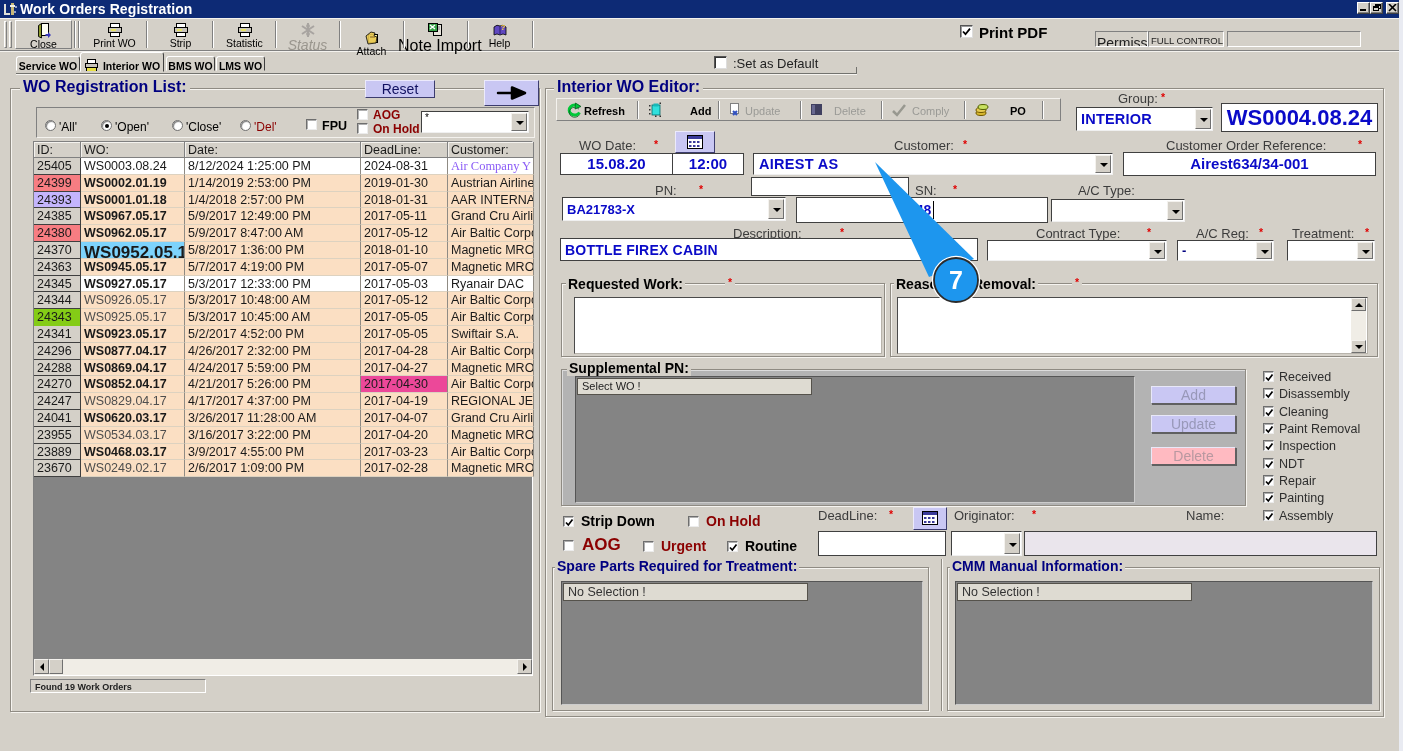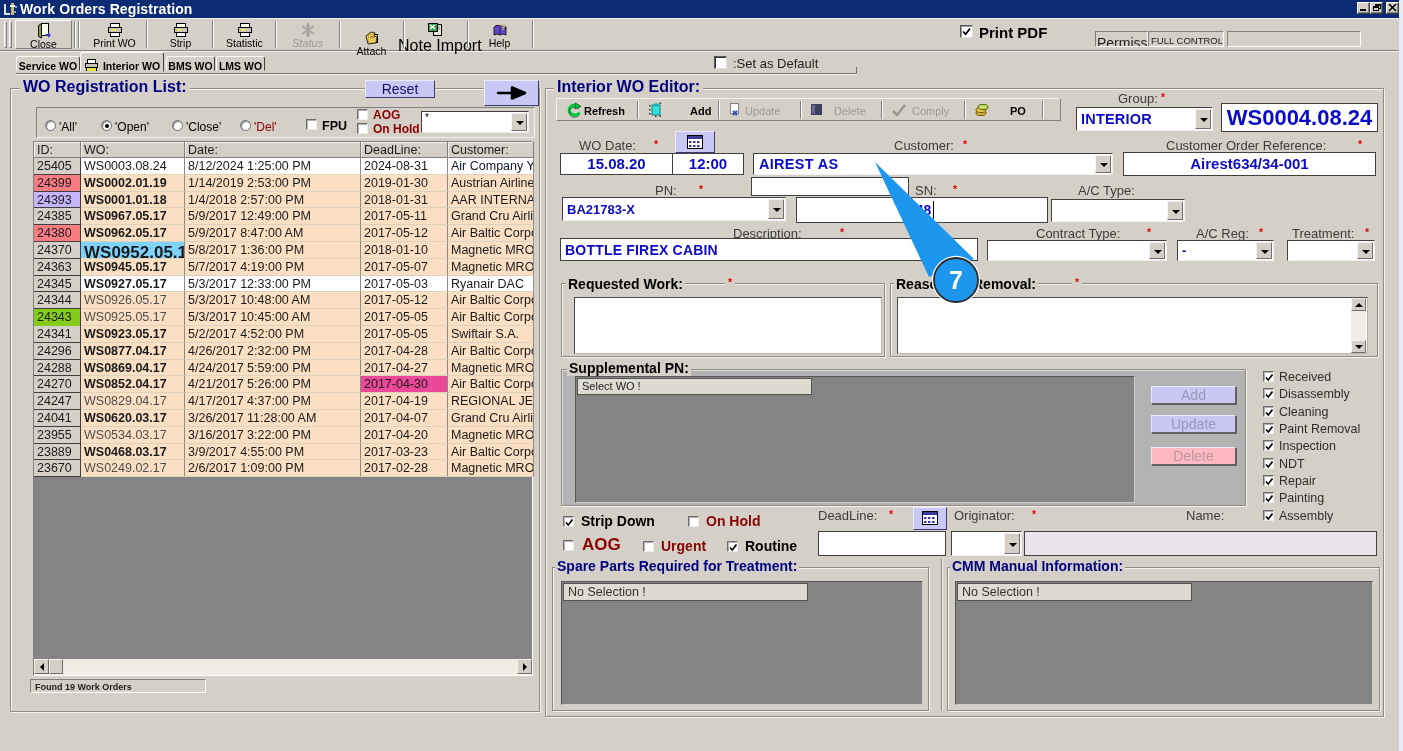--- a/index.html
+++ b/index.html
@@ -79,21 +79,21 @@
           <line x1="2" y1="4" x2="14" y2="12"></line>
           <line x1="14" y1="4" x2="2" y2="12"></line>
         </g>
         <g stroke="#a8a4a0" stroke-width="1">
           <line x1="6" y1="3" x2="10" y2="5"></line>
           <line x1="10" y1="3" x2="6" y2="5"></line>
           <line x1="6" y1="13" x2="10" y2="11"></line>
           <line x1="10" y1="13" x2="6" y2="11"></line>
         </g>
       </svg></div>
-    <div style="position:absolute;left:-8px;right:-8px;top:17px;text-align:center;font-size:11px;color:#9a968e;white-space:nowrap;font-style:italic;">Status</div>
+    <div style="position:absolute;left:-8px;right:-8px;top:17px;text-align:center;font-size:14px;color:#9a968e;white-space:nowrap;font-style:italic;">Status</div>
   </div>
 <div style="position:absolute;left:343px;top:20px;width:57px;height:29px;margin-top:8px;">
     <div style="position:absolute;left:50%;top:2px;margin-left:-8px;width:16px;height:16px;"><svg width="16" height="16">
         <rect x="4.5" y="4.5" width="9" height="8" fill="#f8f0a0" stroke="#000"></rect>
         <path d="M2,6 l5,-4 4,1 -1,3 3,1 -1,6 -8,1 z" fill="#e8c850" stroke="#000" stroke-width="0.8" fill-opacity="0.9"></path>
         <line x1="6" y1="7" x2="11" y2="7" stroke="#806020"></line>
       </svg></div>
     <div style="position:absolute;left:-8px;right:-8px;top:17px;text-align:center;font-size:10.5px;color:#000;white-space:nowrap;">Attach</div>
   </div>
 <div style="position:absolute;left:406px;top:20px;width:57px;height:29px;">
@@ -179,21 +179,21 @@
 <div style="position:absolute;left:33px;top:141px;width:500px;height:535px;background:#848484;border:1px solid;border-color:#808080 #fff #fff #808080;"></div>
 <div style="position:absolute;left:34px;top:142px;width:47px;height:16px;background:#d4d0c8;border-right:1px solid #808080;border-bottom:1px solid #808080;box-shadow:inset 1px 1px 0 #f4f2ee;font-size:12.5px;color:#1a1a1a;padding:1px 0 0 3px;white-space:nowrap;overflow:hidden;">ID:</div>
 <div style="position:absolute;left:81px;top:142px;width:104px;height:16px;background:#d4d0c8;border-right:1px solid #808080;border-bottom:1px solid #808080;box-shadow:inset 1px 1px 0 #f4f2ee;font-size:12.5px;color:#1a1a1a;padding:1px 0 0 3px;white-space:nowrap;overflow:hidden;">WO:</div>
 <div style="position:absolute;left:185px;top:142px;width:176px;height:16px;background:#d4d0c8;border-right:1px solid #808080;border-bottom:1px solid #808080;box-shadow:inset 1px 1px 0 #f4f2ee;font-size:12.5px;color:#1a1a1a;padding:1px 0 0 3px;white-space:nowrap;overflow:hidden;">Date:</div>
 <div style="position:absolute;left:361px;top:142px;width:87px;height:16px;background:#d4d0c8;border-right:1px solid #808080;border-bottom:1px solid #808080;box-shadow:inset 1px 1px 0 #f4f2ee;font-size:12.5px;color:#1a1a1a;padding:1px 0 0 3px;white-space:nowrap;overflow:hidden;">DeadLine:</div>
 <div style="position:absolute;left:448px;top:142px;width:86px;height:16px;background:#d4d0c8;border-right:1px solid #808080;border-bottom:1px solid #808080;box-shadow:inset 1px 1px 0 #f4f2ee;font-size:12.5px;color:#1a1a1a;padding:1px 0 0 3px;white-space:nowrap;overflow:hidden;">Customer:</div>
 <div style="position:absolute;left:34px;top:158.0px;width:47px;height:16.8px;background:#d4d0c8;border-right:1px solid #3f3f3f;border-bottom:1px solid #3f3f3f;font-size:12.5px;font-weight:normal;color:#1a1a1a;padding:1px 0 0 3px;white-space:nowrap;overflow:hidden;">25405</div>
 <div style="position:absolute;left:81px;top:158.0px;width:104px;height:16.8px;background:#ffffff;border-right:1px solid #8f8b84;border-bottom:1px solid #ddd2c0;font-size:12.5px;font-weight:normal;color:#1a1a1a;padding:1px 0 0 3px;white-space:nowrap;overflow:hidden;">WS0003.08.24</div>
 <div style="position:absolute;left:185px;top:158.0px;width:176px;height:16.8px;background:#ffffff;border-right:1px solid #8f8b84;border-bottom:1px solid #ddd2c0;font-size:12.5px;font-weight:normal;color:#1a1a1a;padding:1px 0 0 3px;white-space:nowrap;overflow:hidden;">8/12/2024 1:25:00 PM</div>
 <div style="position:absolute;left:361px;top:158.0px;width:87px;height:16.8px;background:#ffffff;border-right:1px solid #8f8b84;border-bottom:1px solid #ddd2c0;font-size:12.5px;font-weight:normal;color:#1a1a1a;padding:1px 0 0 3px;white-space:nowrap;overflow:hidden;">2024-08-31</div>
-<div style="position:absolute;left:448px;top:158.0px;width:86px;height:16.8px;background:#ffffff;border-right:1px solid #8f8b84;border-bottom:1px solid #ddd2c0;font-size:12.5px;font-weight:normal;color:#0f172a;padding:1px 0 0 3px;white-space:nowrap;overflow:hidden;">Air Company Y</div>
+<div style="position:absolute;left:448px;top:158.0px;width:86px;height:16.8px;background:#ffffff;border-right:1px solid #8f8b84;border-bottom:1px solid #ddd2c0;font-size:12.5px;font-weight:normal;color:#8b5cf6;padding:1px 0 0 3px;white-space:nowrap;overflow:hidden;font-family:Liberation Serif, serif;">Air Company Y</div>
 <div style="position:absolute;left:34px;top:174.8px;width:47px;height:16.8px;background:#f77d82;border-right:1px solid #3f3f3f;border-bottom:1px solid #3f3f3f;font-size:12.5px;font-weight:normal;color:#1a1a1a;padding:1px 0 0 3px;white-space:nowrap;overflow:hidden;">24399</div>
 <div style="position:absolute;left:81px;top:174.8px;width:104px;height:16.8px;background:#fbdfc3;border-right:1px solid #8f8b84;border-bottom:1px solid #ddd2c0;font-size:12.5px;font-weight:bold;color:#1a1a1a;padding:1px 0 0 3px;white-space:nowrap;overflow:hidden;">WS0002.01.19</div>
 <div style="position:absolute;left:185px;top:174.8px;width:176px;height:16.8px;background:#fbdfc3;border-right:1px solid #8f8b84;border-bottom:1px solid #ddd2c0;font-size:12.5px;font-weight:normal;color:#1a1a1a;padding:1px 0 0 3px;white-space:nowrap;overflow:hidden;">1/14/2019 2:53:00 PM</div>
 <div style="position:absolute;left:361px;top:174.8px;width:87px;height:16.8px;background:#fbdfc3;border-right:1px solid #8f8b84;border-bottom:1px solid #ddd2c0;font-size:12.5px;font-weight:normal;color:#1a1a1a;padding:1px 0 0 3px;white-space:nowrap;overflow:hidden;">2019-01-30</div>
 <div style="position:absolute;left:448px;top:174.8px;width:86px;height:16.8px;background:#fbdfc3;border-right:1px solid #8f8b84;border-bottom:1px solid #ddd2c0;font-size:12.5px;font-weight:normal;color:#1a1a1a;padding:1px 0 0 3px;white-space:nowrap;overflow:hidden;">Austrian Airline</div>
 <div style="position:absolute;left:34px;top:191.6px;width:47px;height:16.8px;background:#c4b5fd;border-right:1px solid #3f3f3f;border-bottom:1px solid #3f3f3f;font-size:12.5px;font-weight:normal;color:#1a1a1a;padding:1px 0 0 3px;white-space:nowrap;overflow:hidden;">24393</div>
 <div style="position:absolute;left:81px;top:191.6px;width:104px;height:16.8px;background:#fbdfc3;border-right:1px solid #8f8b84;border-bottom:1px solid #ddd2c0;font-size:12.5px;font-weight:bold;color:#1a1a1a;padding:1px 0 0 3px;white-space:nowrap;overflow:hidden;">WS0001.01.18</div>
 <div style="position:absolute;left:185px;top:191.6px;width:176px;height:16.8px;background:#fbdfc3;border-right:1px solid #8f8b84;border-bottom:1px solid #ddd2c0;font-size:12.5px;font-weight:normal;color:#1a1a1a;padding:1px 0 0 3px;white-space:nowrap;overflow:hidden;">1/4/2018 2:57:00 PM</div>
 <div style="position:absolute;left:361px;top:191.6px;width:87px;height:16.8px;background:#fbdfc3;border-right:1px solid #8f8b84;border-bottom:1px solid #ddd2c0;font-size:12.5px;font-weight:normal;color:#1a1a1a;padding:1px 0 0 3px;white-space:nowrap;overflow:hidden;">2018-01-31</div>
 <div style="position:absolute;left:448px;top:191.6px;width:86px;height:16.8px;background:#fbdfc3;border-right:1px solid #8f8b84;border-bottom:1px solid #ddd2c0;font-size:12.5px;font-weight:normal;color:#1a1a1a;padding:1px 0 0 3px;white-space:nowrap;overflow:hidden;">AAR INTERNAT</div>

